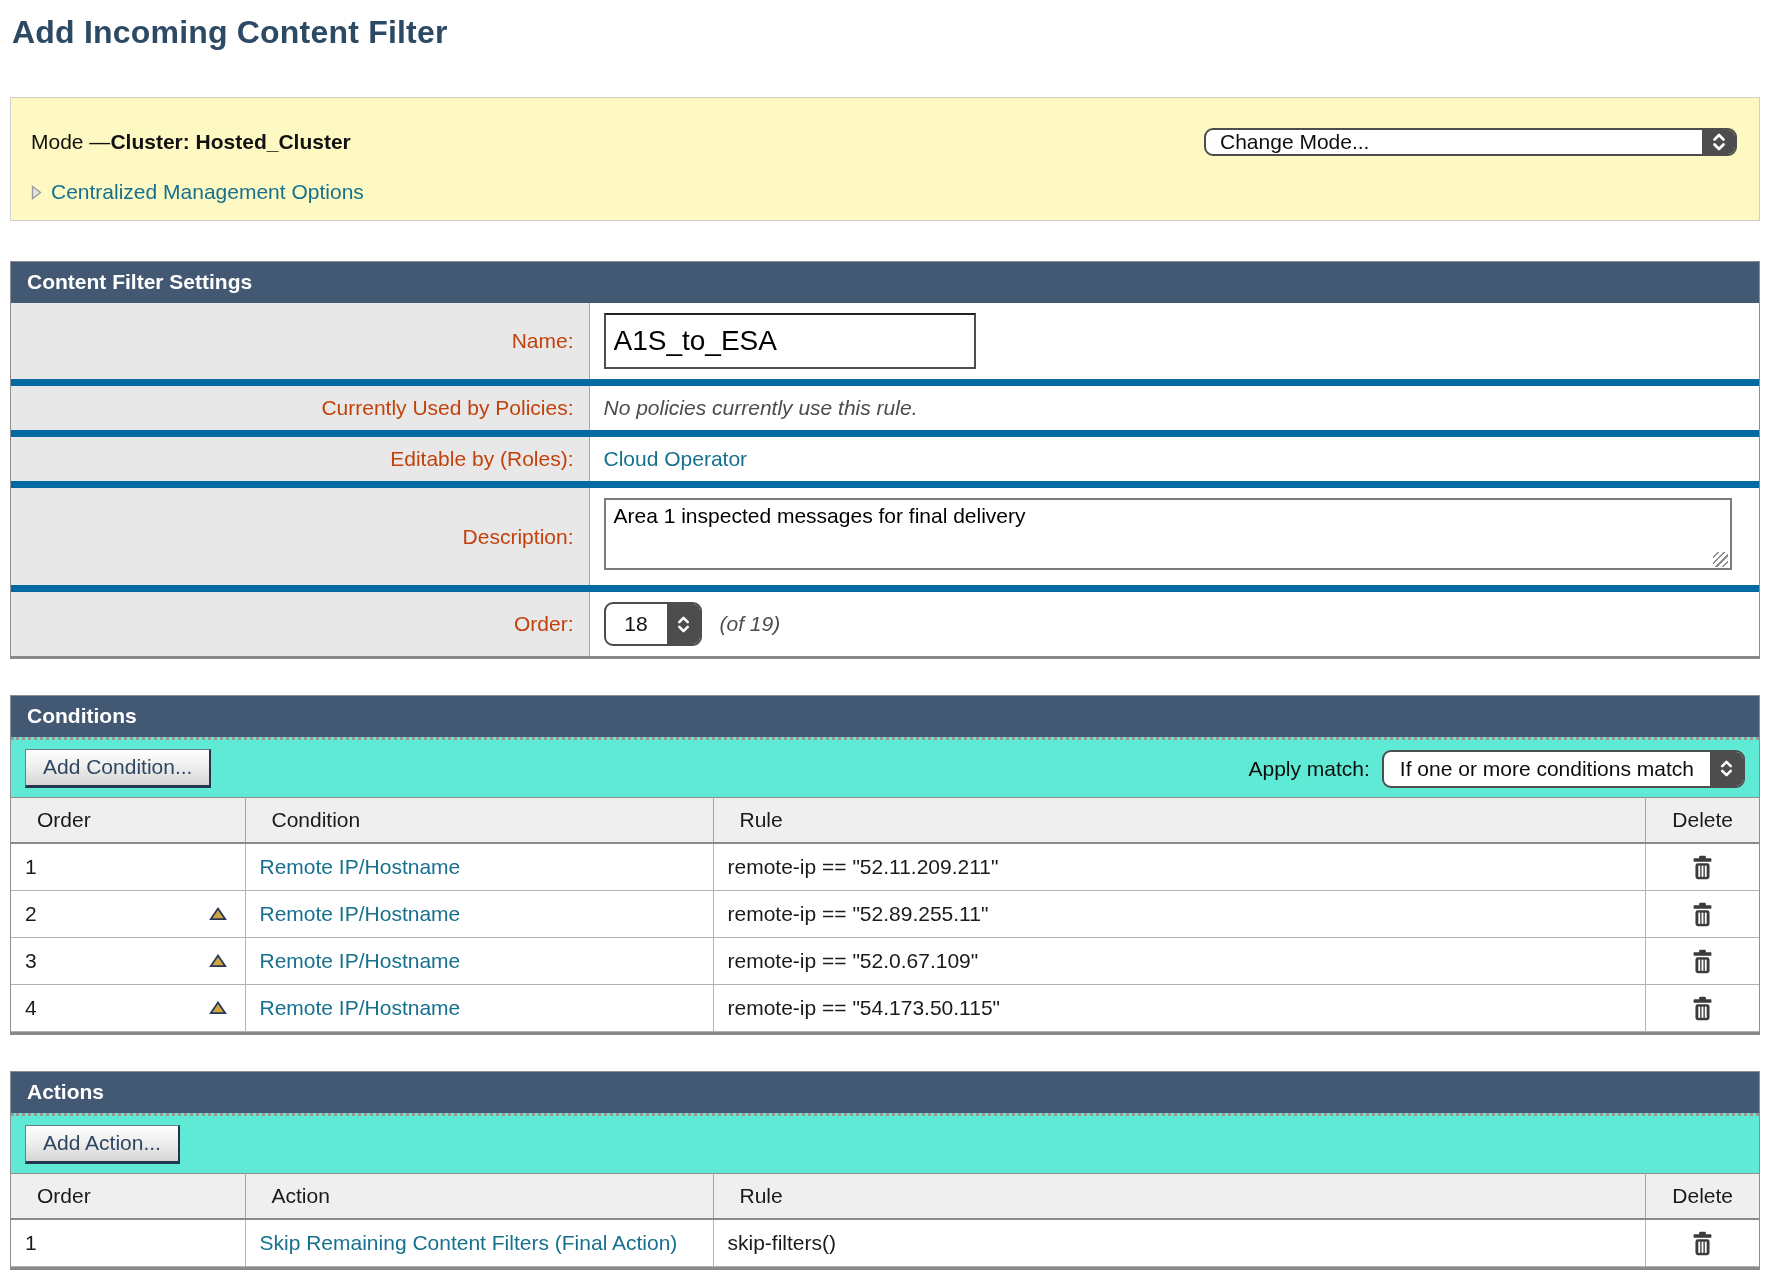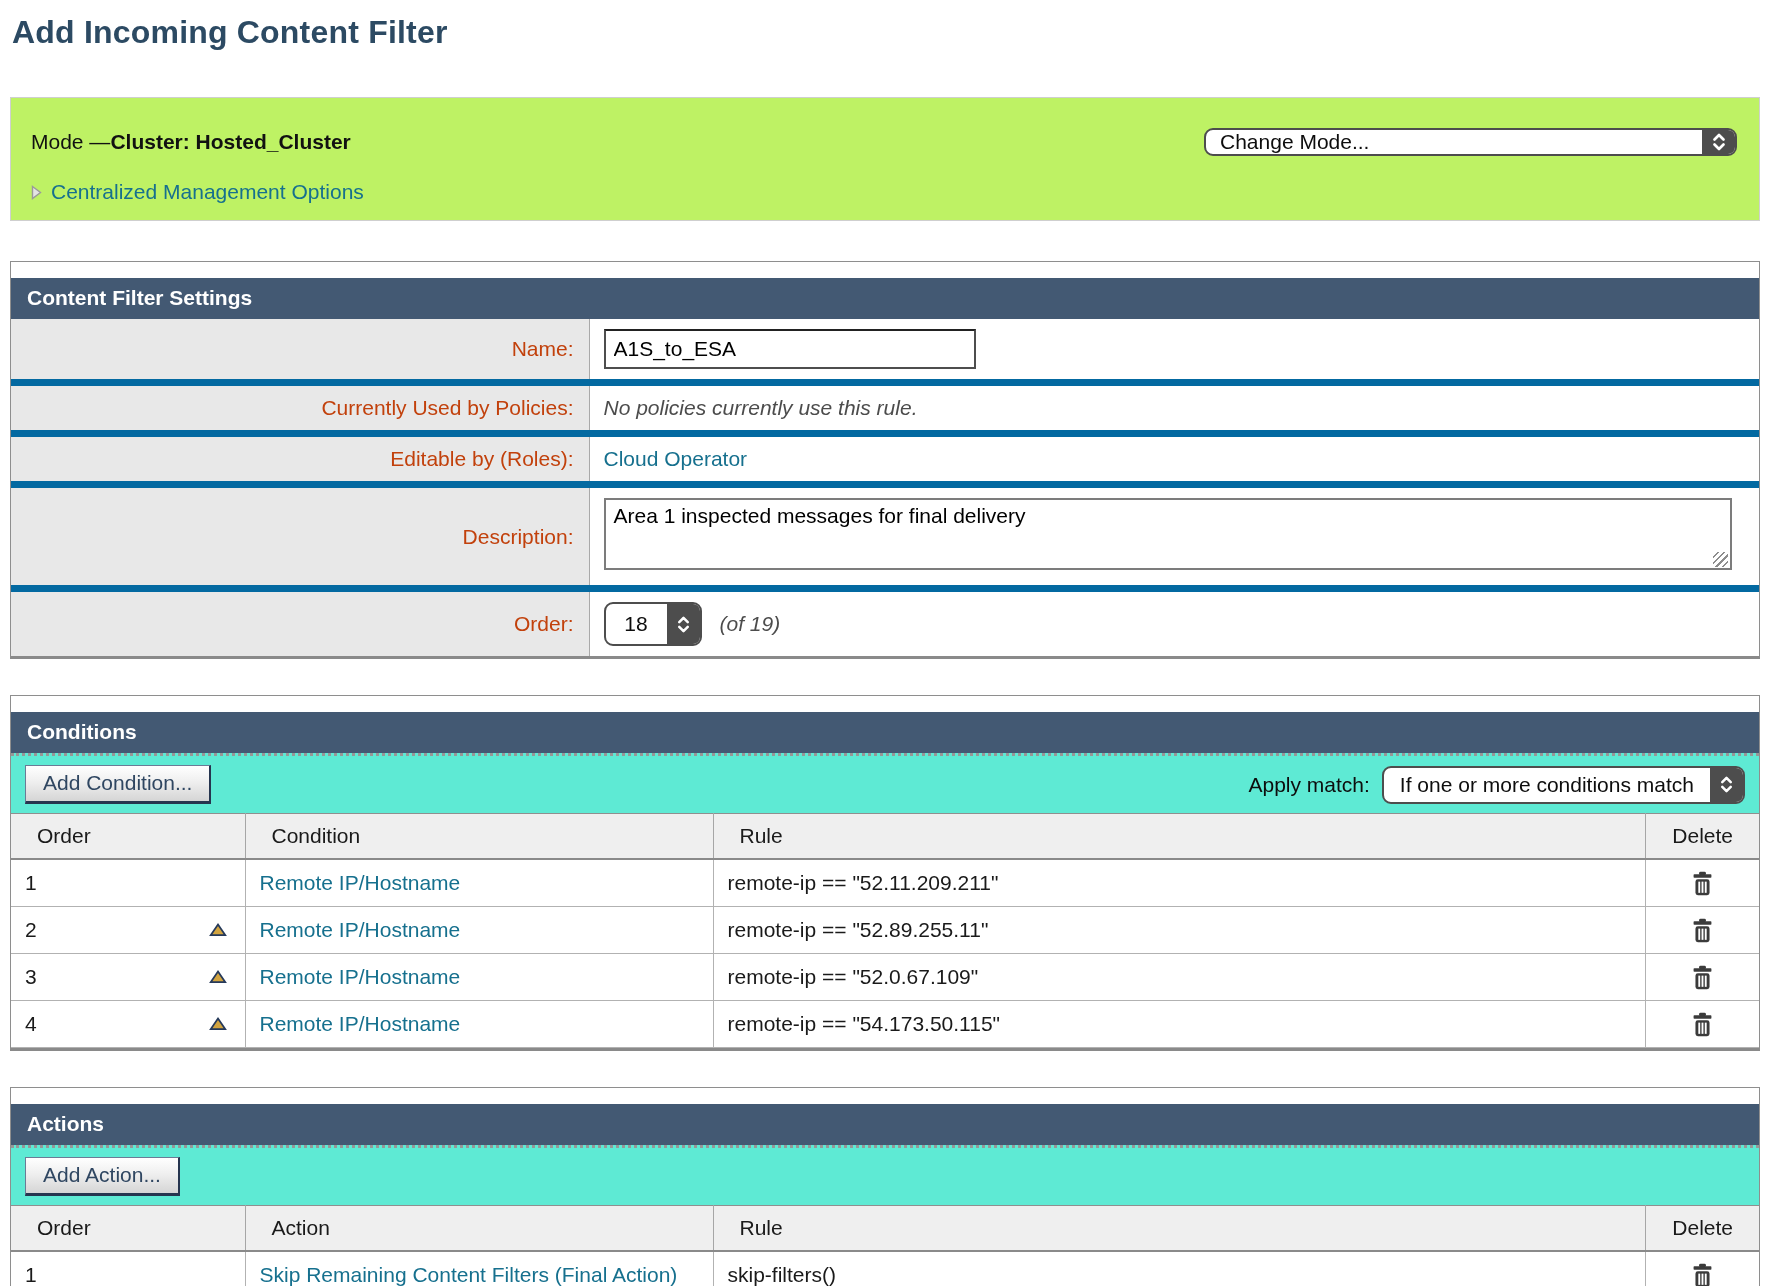--- a/index.html
+++ b/index.html
@@ -2,49 +2,49 @@
 <html><head>
 <meta charset="utf-8">
 <style>
   * { box-sizing: border-box; }
   html,body { margin:0; padding:0; background:#fff; font-family:"Liberation Sans","DejaVu Sans",sans-serif; color:#1a1a1a; }
   .page { width:1770px; min-height:1286px; padding:8px 10px 20px; }
 
   .page-title { font-size:32px; font-weight:bold; color:#2c4a63; margin:6px 0 46px 2px; letter-spacing:.2px; }
 
   
-  .mode-box { background:#bef264; border:1px solid #cfcfcf; padding:30px 22px 16px 20px; margin-bottom:40px; }
+  .mode-box { background:#fef9c3; border:1px solid #cfcfcf; padding:30px 22px 16px 20px; margin-bottom:40px; }
   .mode-row { display:flex; align-items:center; justify-content:space-between; margin-bottom:24px; }
   .mode-text { font-size:21px; color:#111; }
   .mode-text b { font-weight:bold; }
   .mgmt-row { display:flex; align-items:center; gap:9px; }
   .disclosure { display:inline-flex; }
   .link { color:#16708e; text-decoration:none; cursor:pointer; }
   .mgmt-row a { font-size:21px; }
 
   
   .mac-select { display:inline-flex; align-items:stretch; background:#fff; border:2px solid #4d4d4d; border-radius:9px; overflow:hidden; height:28px; cursor:default; }
   .mac-select .txt { display:flex; align-items:center; padding:0 14px; font-size:21px; color:#0d0d0d; flex:1; white-space:nowrap; }
   .mac-select .spin { width:33px; background:#4d4d4d; display:flex; align-items:center; justify-content:center; }
   .sel-change-mode { width:533px; }
   .sel-apply-rule { height:38px; }
   .sel-apply-rule .txt { padding:0 16px; }
   .sel-order { height:44px; width:98px; }
   .sel-order .txt { justify-content:center; padding:0 10px; }
 
   
   .panel { border:1px solid #8e8e8e; border-bottom:3px solid #8a8a8a; margin-bottom:36px; }
-  .panel-header { background:#435973; color:#fff; font-weight:bold; font-size:21px; padding:8px 16px 9px;margin-top:16px; }
+  .panel-header { background:#435973; color:#fff; font-weight:bold; font-size:21px; padding:8px 16px 9px; }
 
   
   .settings-table { width:100%; border-collapse:collapse; background:#fff; }
   .settings-table td { border-top:7px solid #0369a1; padding:10px 14px; font-size:21px; vertical-align:middle; }
   .settings-table tr:first-child td { border-top:none; }
   td.label-cell { background:#e8e8e8; text-align:right; width:578px; border-right:1px solid #a9a9a9; color:#c2410c; padding-right:15px; }
-  .name-input { width:372px; height:40px; font-size:21px; font-family:inherit; padding:2px 8px; border:2px solid #4e4e4e; border-top-color:#222; color:#000; }
+  .name-input { width:372px; height:56px; font-size:28px; font-family:inherit; padding:2px 8px; border:2px solid #4e4e4e; border-top-color:#222; color:#000; }
   .muted-italic { font-style:italic; color:#4c4c4c; }
   .desc-wrap { position:relative; display:inline-block; }
   .desc-textarea { width:1128px; height:72px; font-size:21px; font-family:inherit; padding:4px 8px; border:2px solid #7c7c7c; resize:none; color:#000; }
   .grip { position:absolute; right:4px; bottom:8px; width:15px; height:15px; pointer-events:none;
           background:repeating-linear-gradient(135deg, transparent 0 3px, #8d8d8d 3px 4.5px); }
   .order-row-flex { display:flex; align-items:center; gap:18px; }
 
   
   .toolbar { background:#5eead4; border-top:3px dotted #979797; padding:9px 14px; display:flex; align-items:center; justify-content:space-between; }
   .btn-gray { font-family:inherit; font-size:21px; color:#2f4661; background:linear-gradient(#ffffff,#efefef 45%,#d5d5d5);

